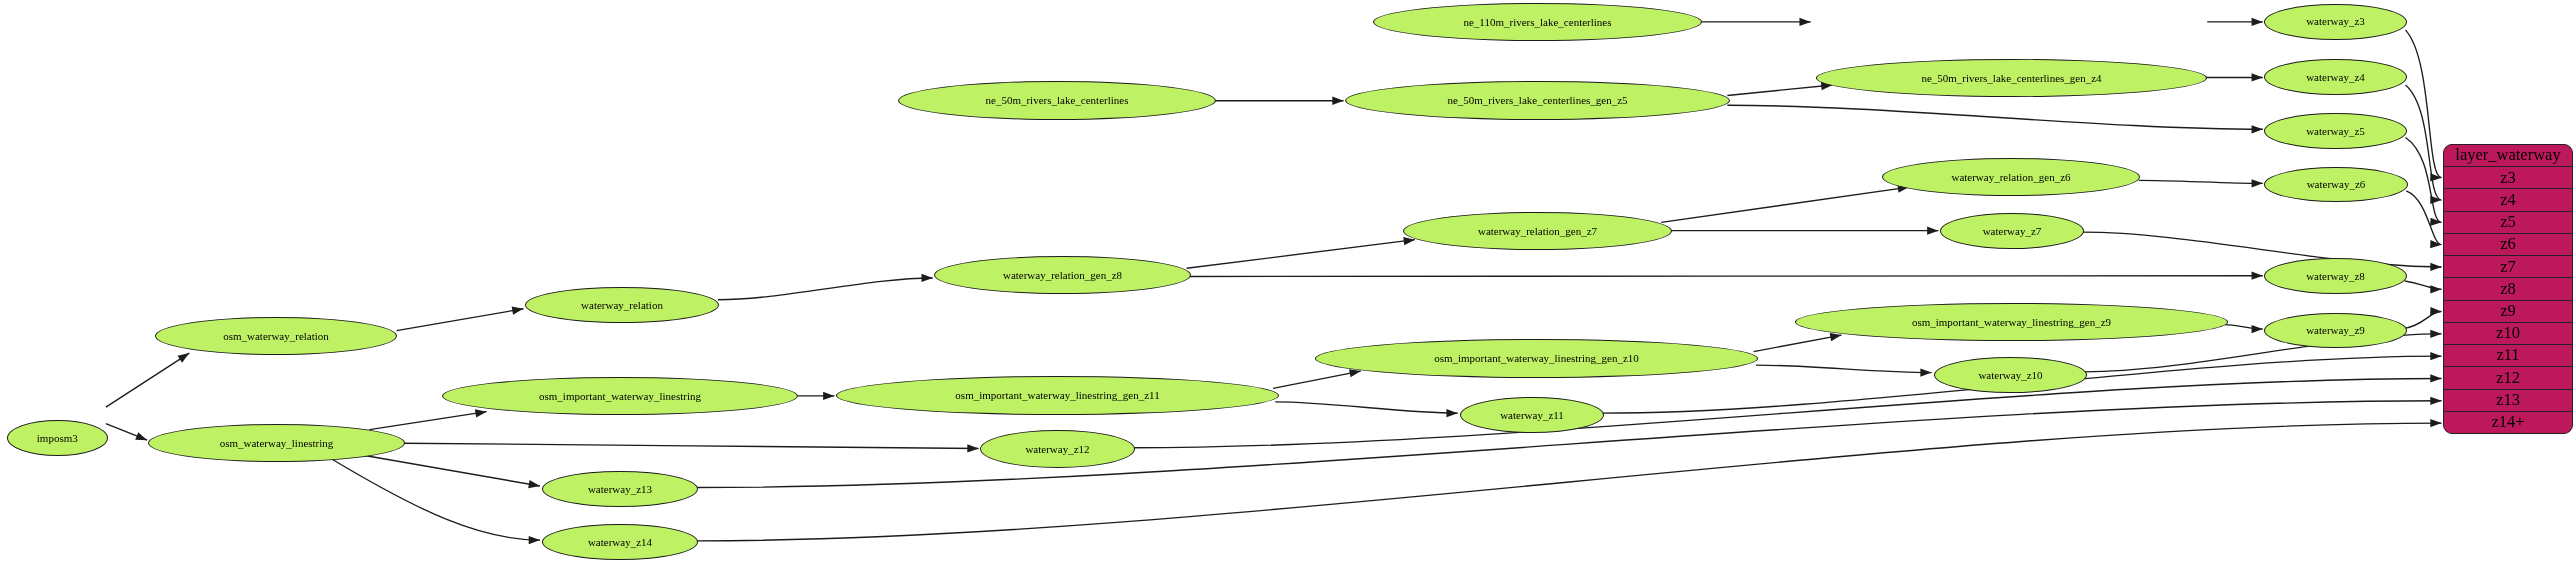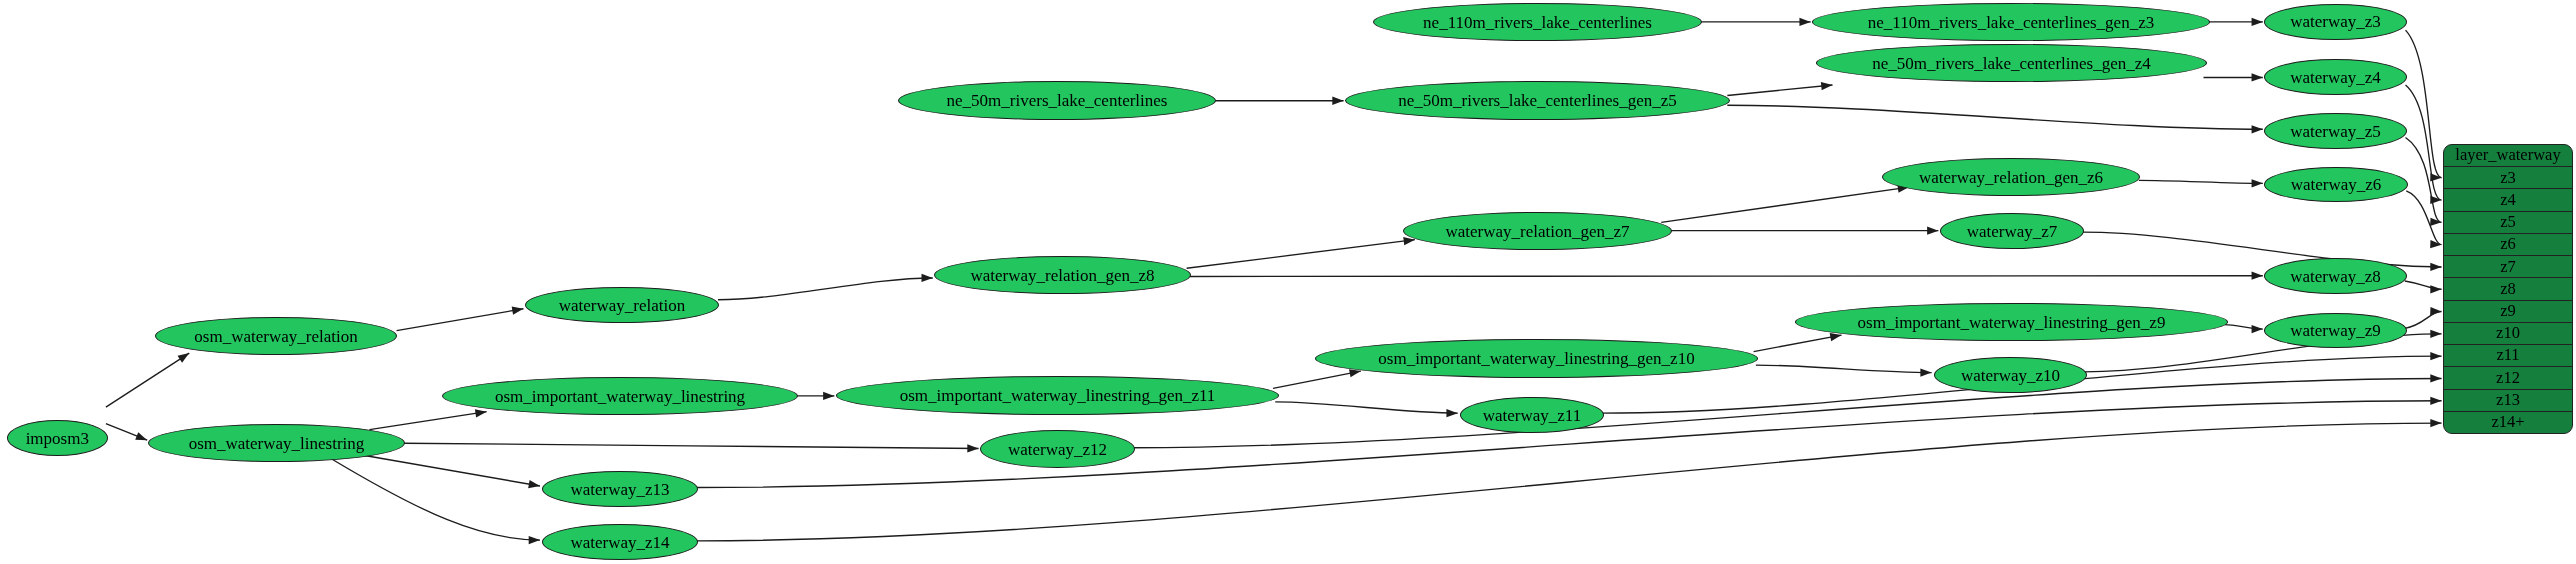--- a/index.html
+++ b/index.html
@@ -18,38 +18,38 @@
     width: 2576px; height: 565px;
   }
   #edges path.edge {
     fill: none;
     stroke: #1c1c1c;
     stroke-width: 1.8;
   }
   .node {
     position: absolute;
     box-sizing: border-box;
-    background: #22c55e;
+    background: #bef264;
     border: 1.5px solid #1c1c1c;
     border-radius: 50%;
     display: flex;
     align-items: center;
     justify-content: center;
-    font-size: 17px;
+    font-size: 11px;
     white-space: nowrap;
     line-height: 1;
   }
   #layer-table {
     position: absolute;
     left: 2443px;
     top: 144px;
     width: 130px;
     height: 290px;
     box-sizing: border-box;
-    background: #15803d;
+    background: #be185d;
     border: 1.5px solid #222222;
     border-radius: 9px;
     display: flex;
     flex-direction: column;
     overflow: hidden;
   }
   .tcell {
     flex: 1 1 0;
     display: flex;
     align-items: center;
@@ -133,22 +133,21 @@
     <div class="node" style="left: 542px; top: 524px; width: 156px; height: 36px;">waterway_z14</div>
     <div class="node" style="left: 898px; top: 81px; width: 318px; height: 39px;">ne_50m_rivers_lake_centerlines</div>
     <div class="node" style="left: 934px; top: 256px; width: 257px; height: 38px;">waterway_relation_gen_z8</div>
     <div class="node" style="left: 836px; top: 376px; width: 443px; height: 39px;">osm_important_waterway_linestring_gen_z11</div>
     <div class="node" style="left: 980px; top: 430px; width: 155px; height: 38px;">waterway_z12</div>
     <div class="node" style="left: 1373px; top: 3px; width: 329px; height: 38px;">ne_110m_rivers_lake_centerlines</div>
     <div class="node" style="left: 1345px; top: 81px; width: 385px; height: 39px;">ne_50m_rivers_lake_centerlines_gen_z5</div>
     <div class="node" style="left: 1403px; top: 212px; width: 269px; height: 38px;">waterway_relation_gen_z7</div>
     <div class="node" style="left: 1315px; top: 339px; width: 443px; height: 39px;">osm_important_waterway_linestring_gen_z10</div>
     <div class="node" style="left: 1460px; top: 397px; width: 144px; height: 36px;">waterway_z11</div>
-    <div class="node" style="left: 1812px; top: 3px; width: 398px; height: 38px;">ne_110m_rivers_lake_centerlines_gen_z3</div>
-    <div class="node" style="left: 1816px; top: 44px; width: 391px; height: 38px;">ne_50m_rivers_lake_centerlines_gen_z4</div>
+    <div class="node" style="left: 1816px; top: 59px; width: 391px; height: 38px;">ne_50m_rivers_lake_centerlines_gen_z4</div>
     <div class="node" style="left: 1882px; top: 158px; width: 258px; height: 38px;">waterway_relation_gen_z6</div>
     <div class="node" style="left: 1940px; top: 213px; width: 144px; height: 36px;">waterway_z7</div>
     <div class="node" style="left: 1795px; top: 303px; width: 433px; height: 38px;">osm_important_waterway_linestring_gen_z9</div>
     <div class="node" style="left: 1934px; top: 357px; width: 153px; height: 36px;">waterway_z10</div>
     <div class="node" style="left: 2264px; top: 3.8px; width: 143px; height: 36px;">waterway_z3</div>
     <div class="node" style="left: 2264px; top: 59px; width: 143px; height: 36px;">waterway_z4</div>
     <div class="node" style="left: 2264px; top: 113px; width: 143px; height: 36px;">waterway_z5</div>
     <div class="node" style="left: 2264px; top: 167px; width: 144px; height: 35px;">waterway_z6</div>
     <div class="node" style="left: 2264px; top: 258px; width: 143px; height: 36px;">waterway_z8</div>
     <div class="node" style="left: 2264px; top: 313px; width: 143px; height: 35px;">waterway_z9</div>

